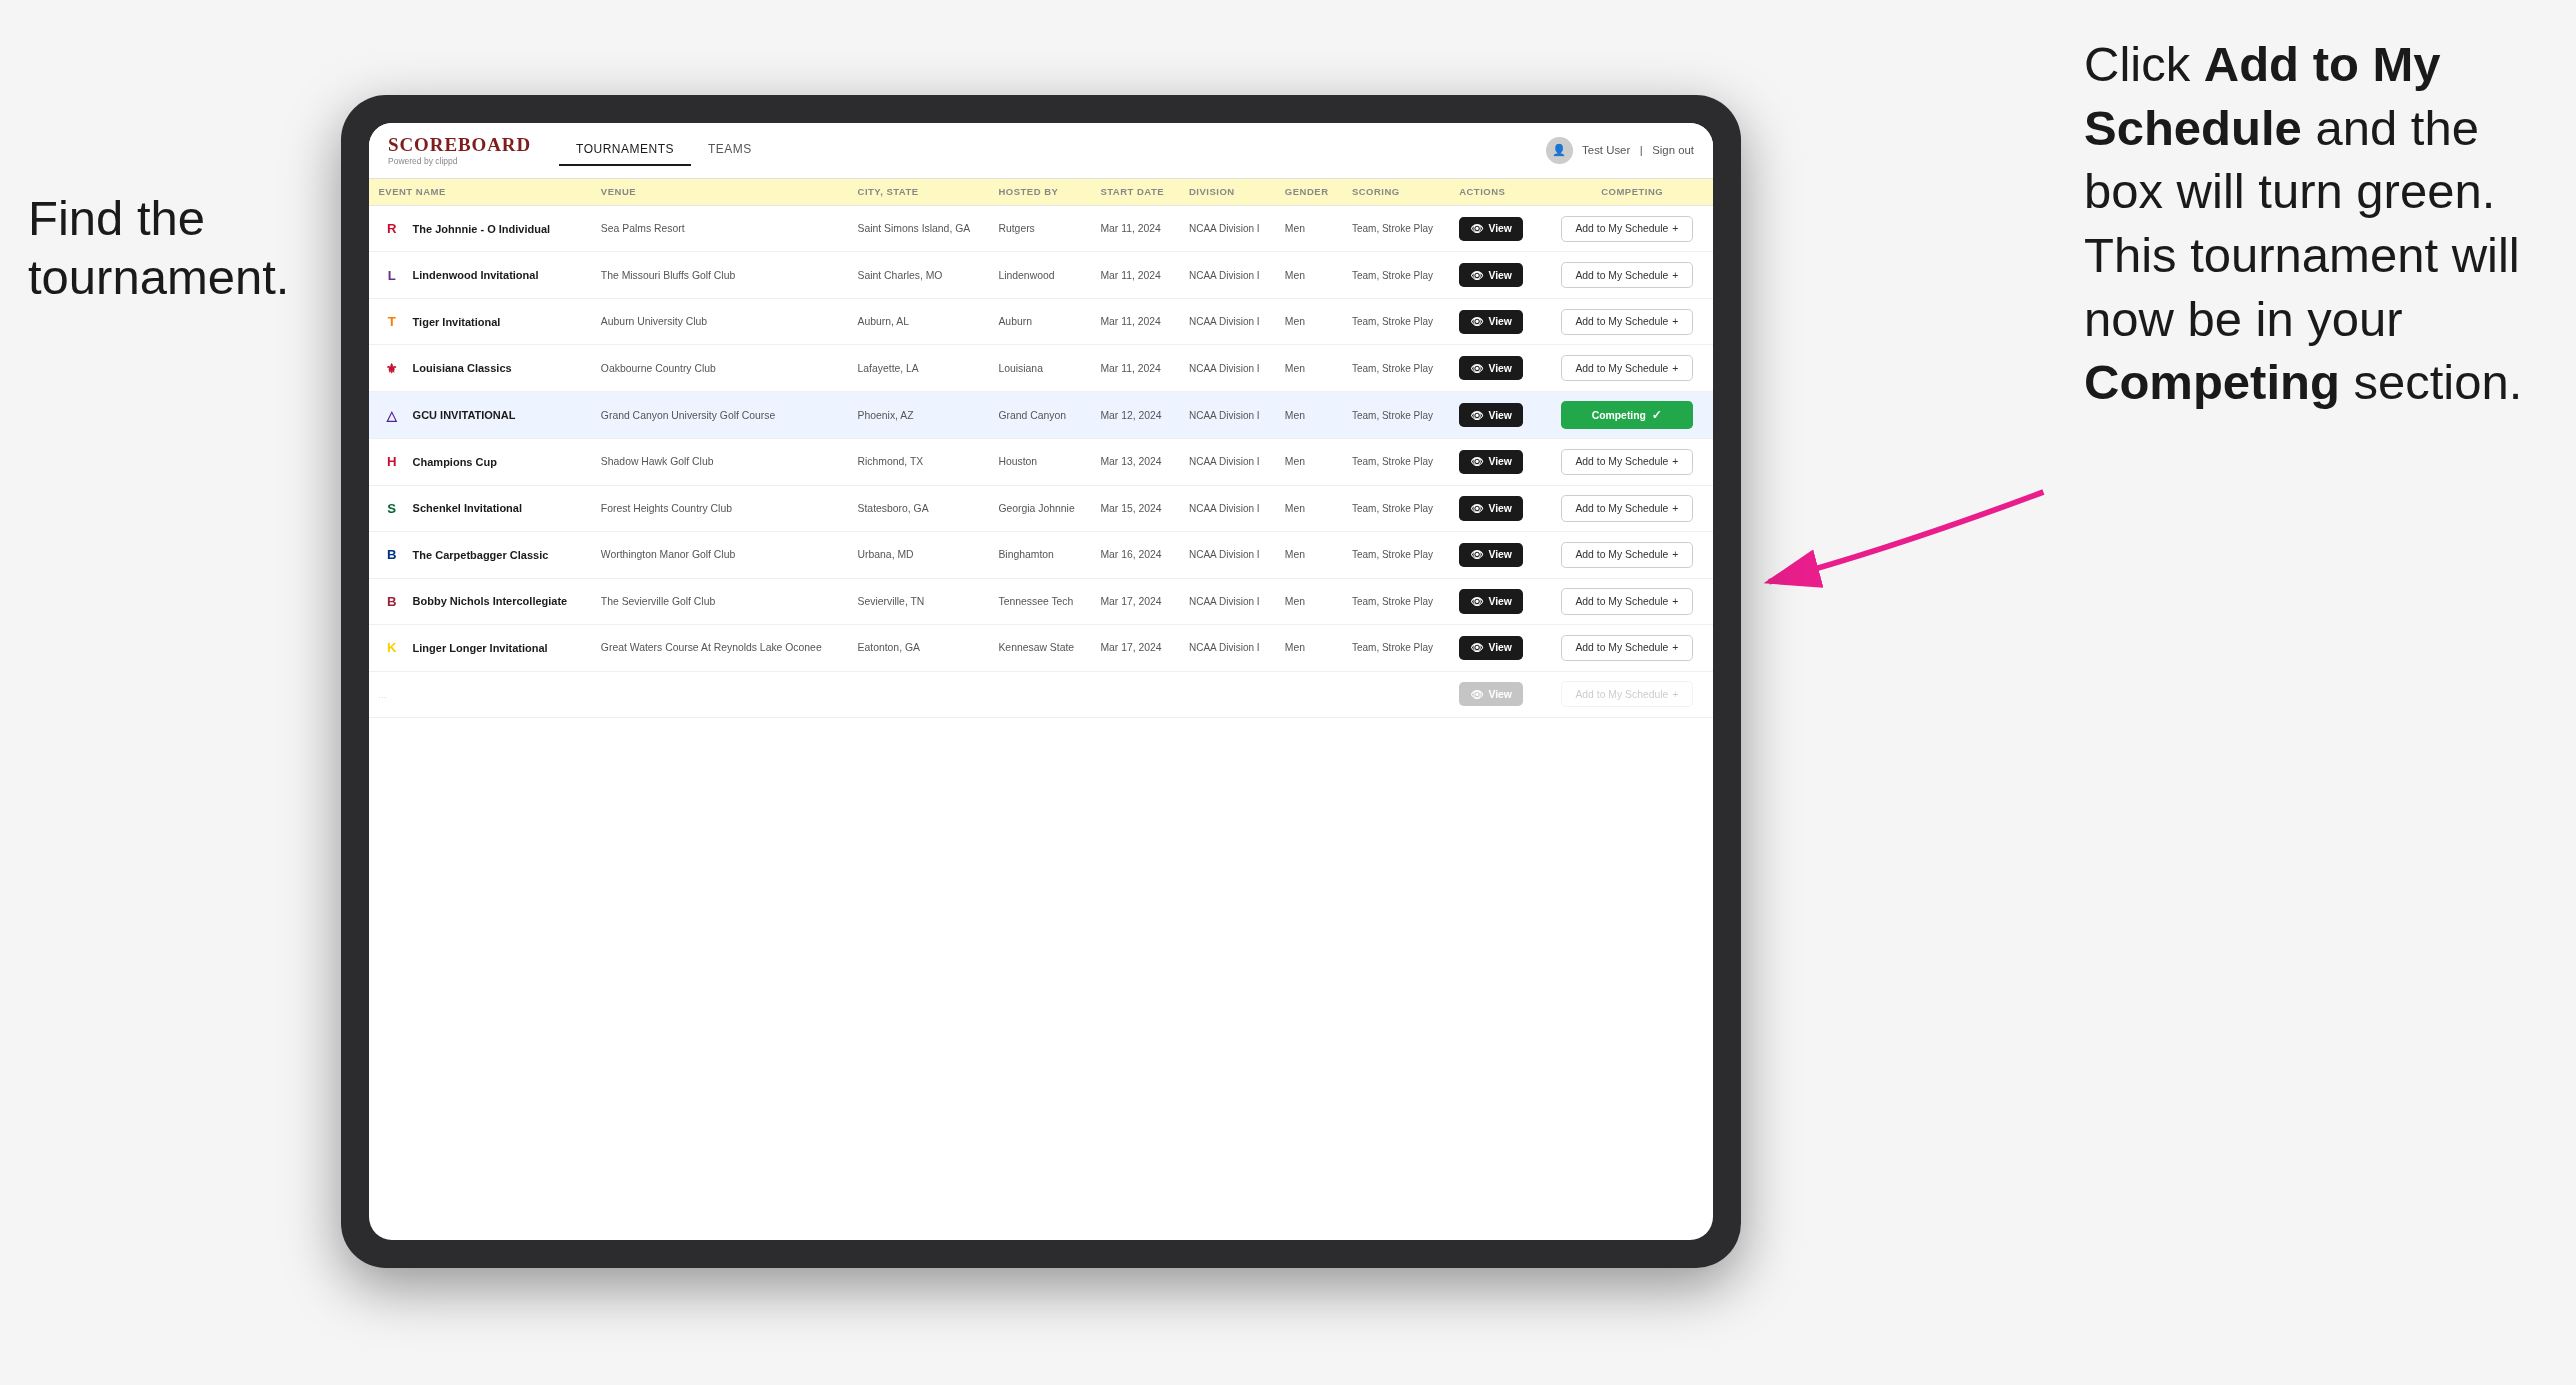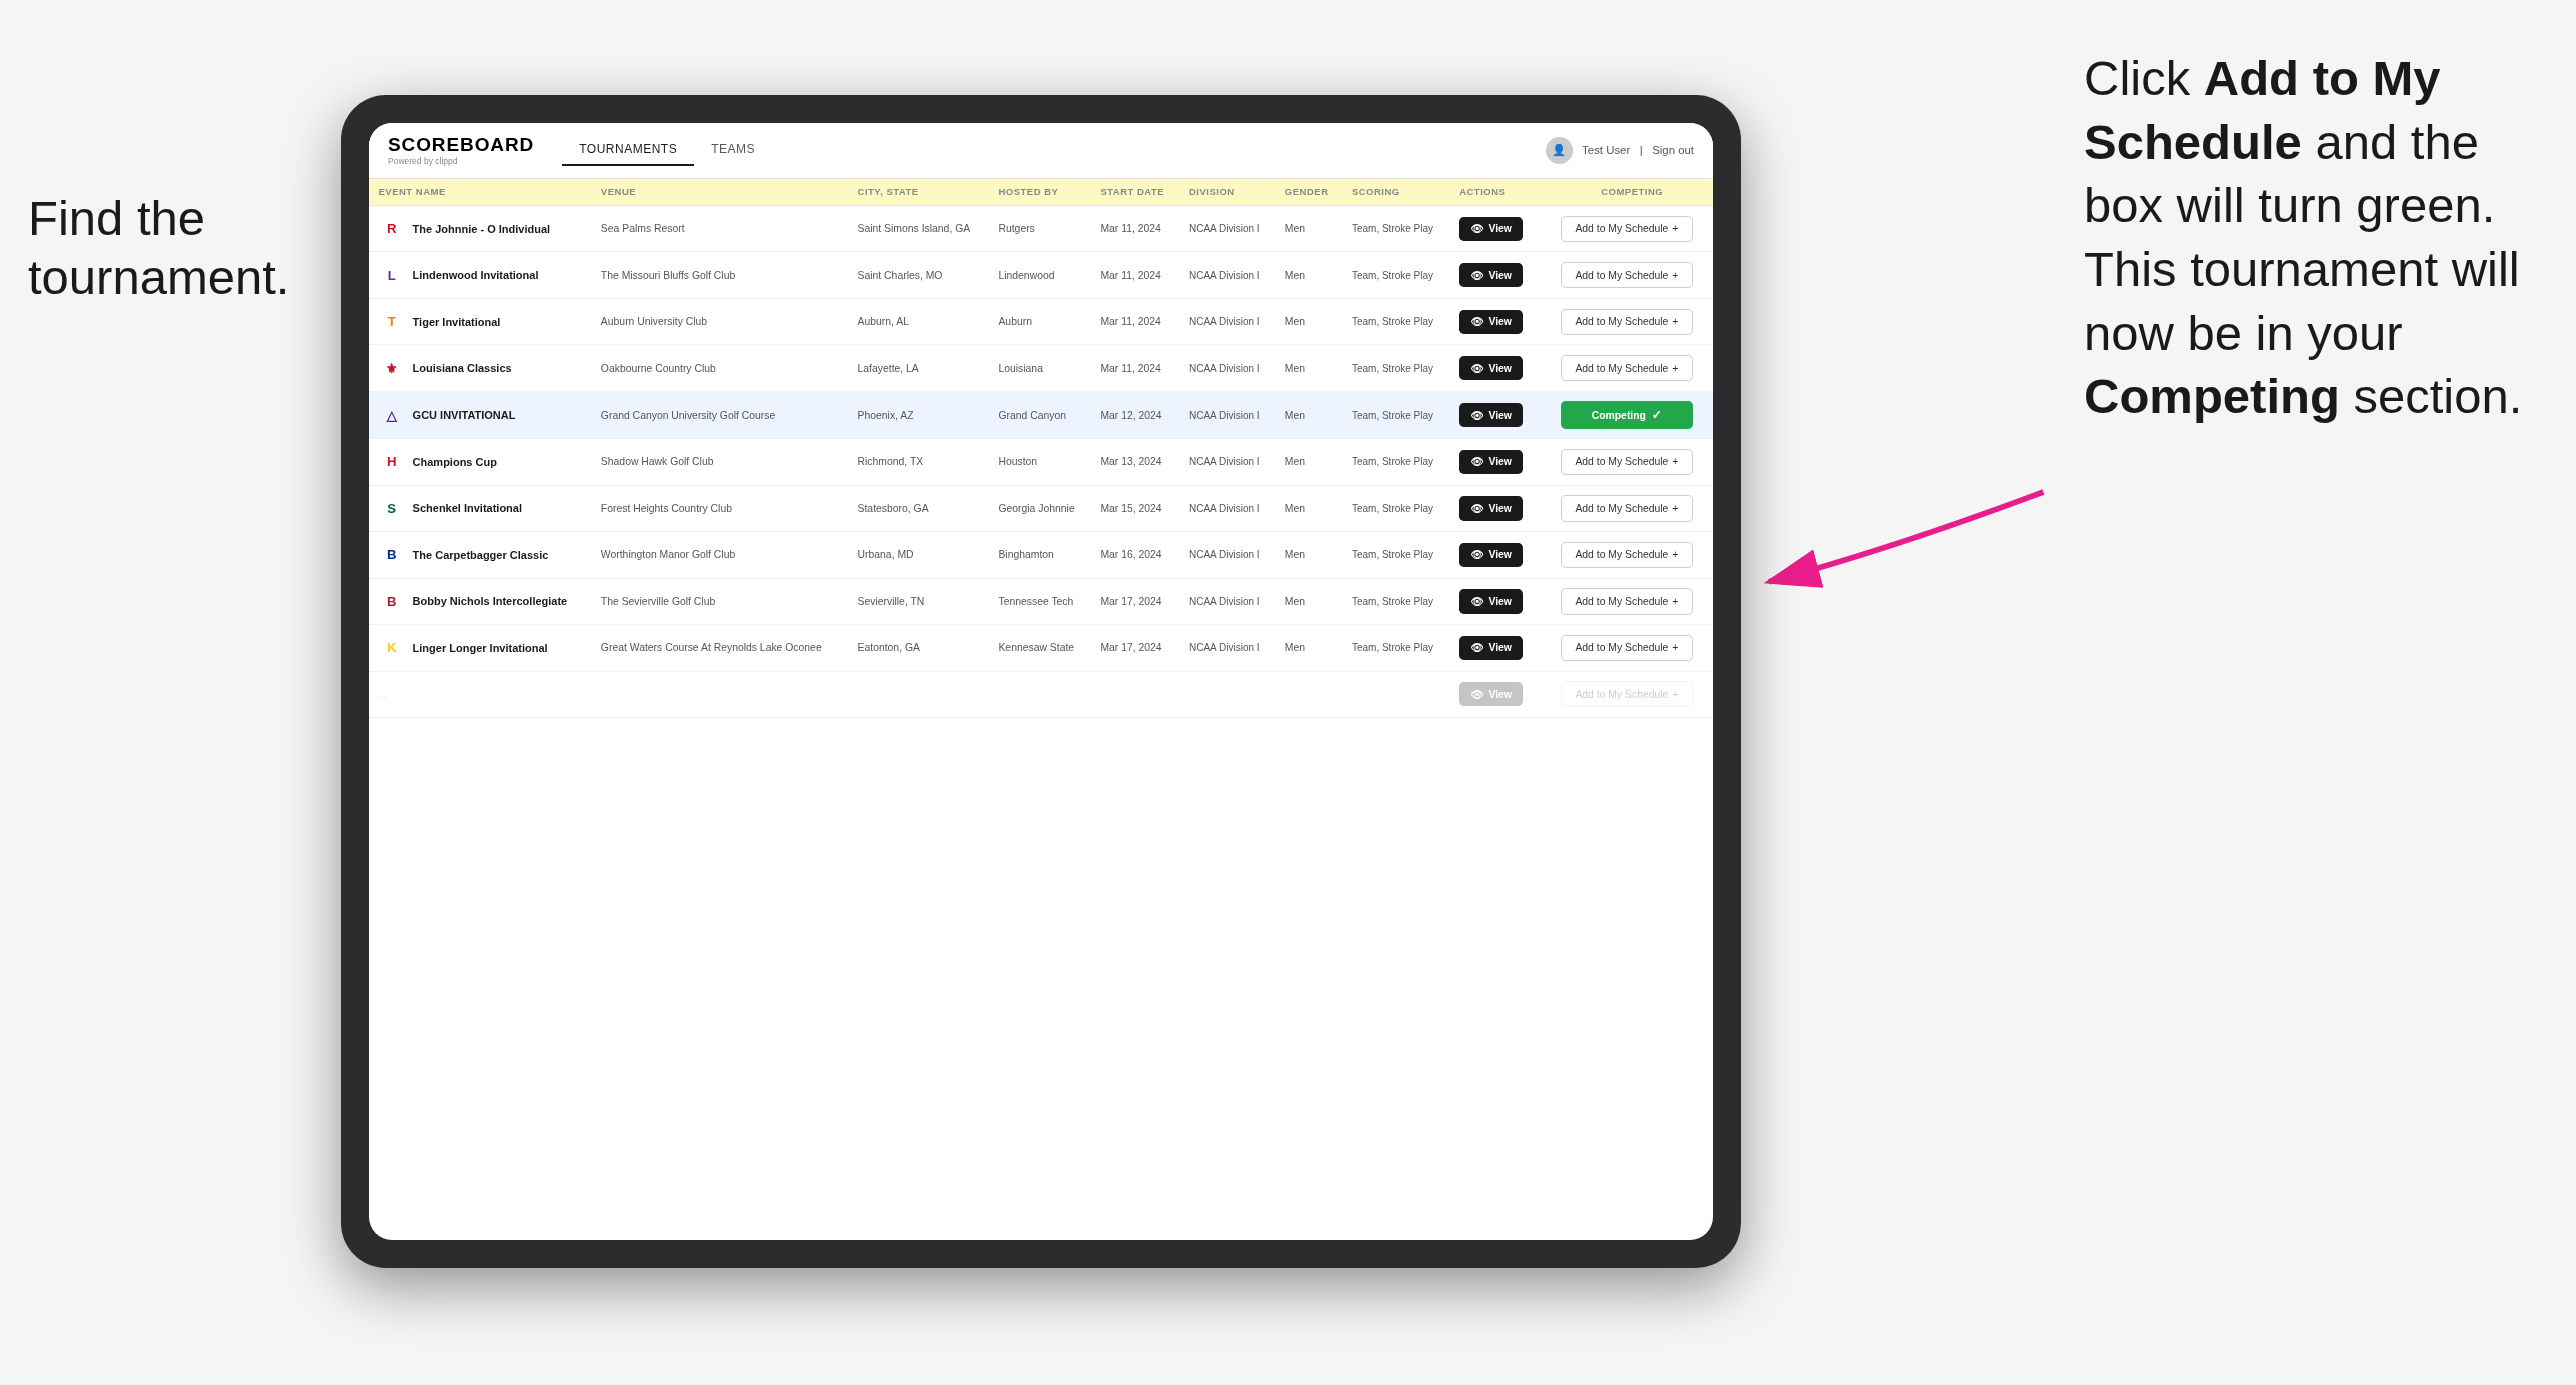--- a/index.html
+++ b/index.html
@@ -20,21 +20,21 @@
       font-size: 49px;
       color: #1a1a1a;
       line-height: 1.2;
       max-width: 322px;
     }
 
     
     .annotation-right {
       position: absolute;
       right: 19px;
-      top: 47px;
+      top: 33px;
       font-size: 49px;
       color: #1a1a1a;
       line-height: 1.3;
       max-width: 473px;
     }
     .annotation-right strong {
       font-weight: 800;
     }
 
     
@@ -80,23 +80,24 @@
 
     .logo-area {
       display: flex;
       flex-direction: column;
       margin-right: 28px;
     }
 
     .logo-text {
       font-size: 19px;
       font-weight: 900;
-      color: #000000;
+      color: #7f1d1d;
       letter-spacing: 0.9px;
       text-transform: uppercase;
+      font-family: Liberation Serif, serif;
     }
 
     .logo-sub {
       font-size: 8.5px;
       color: #888;
     }
 
     .nav-tabs {
       display: flex;
       gap: 0;

